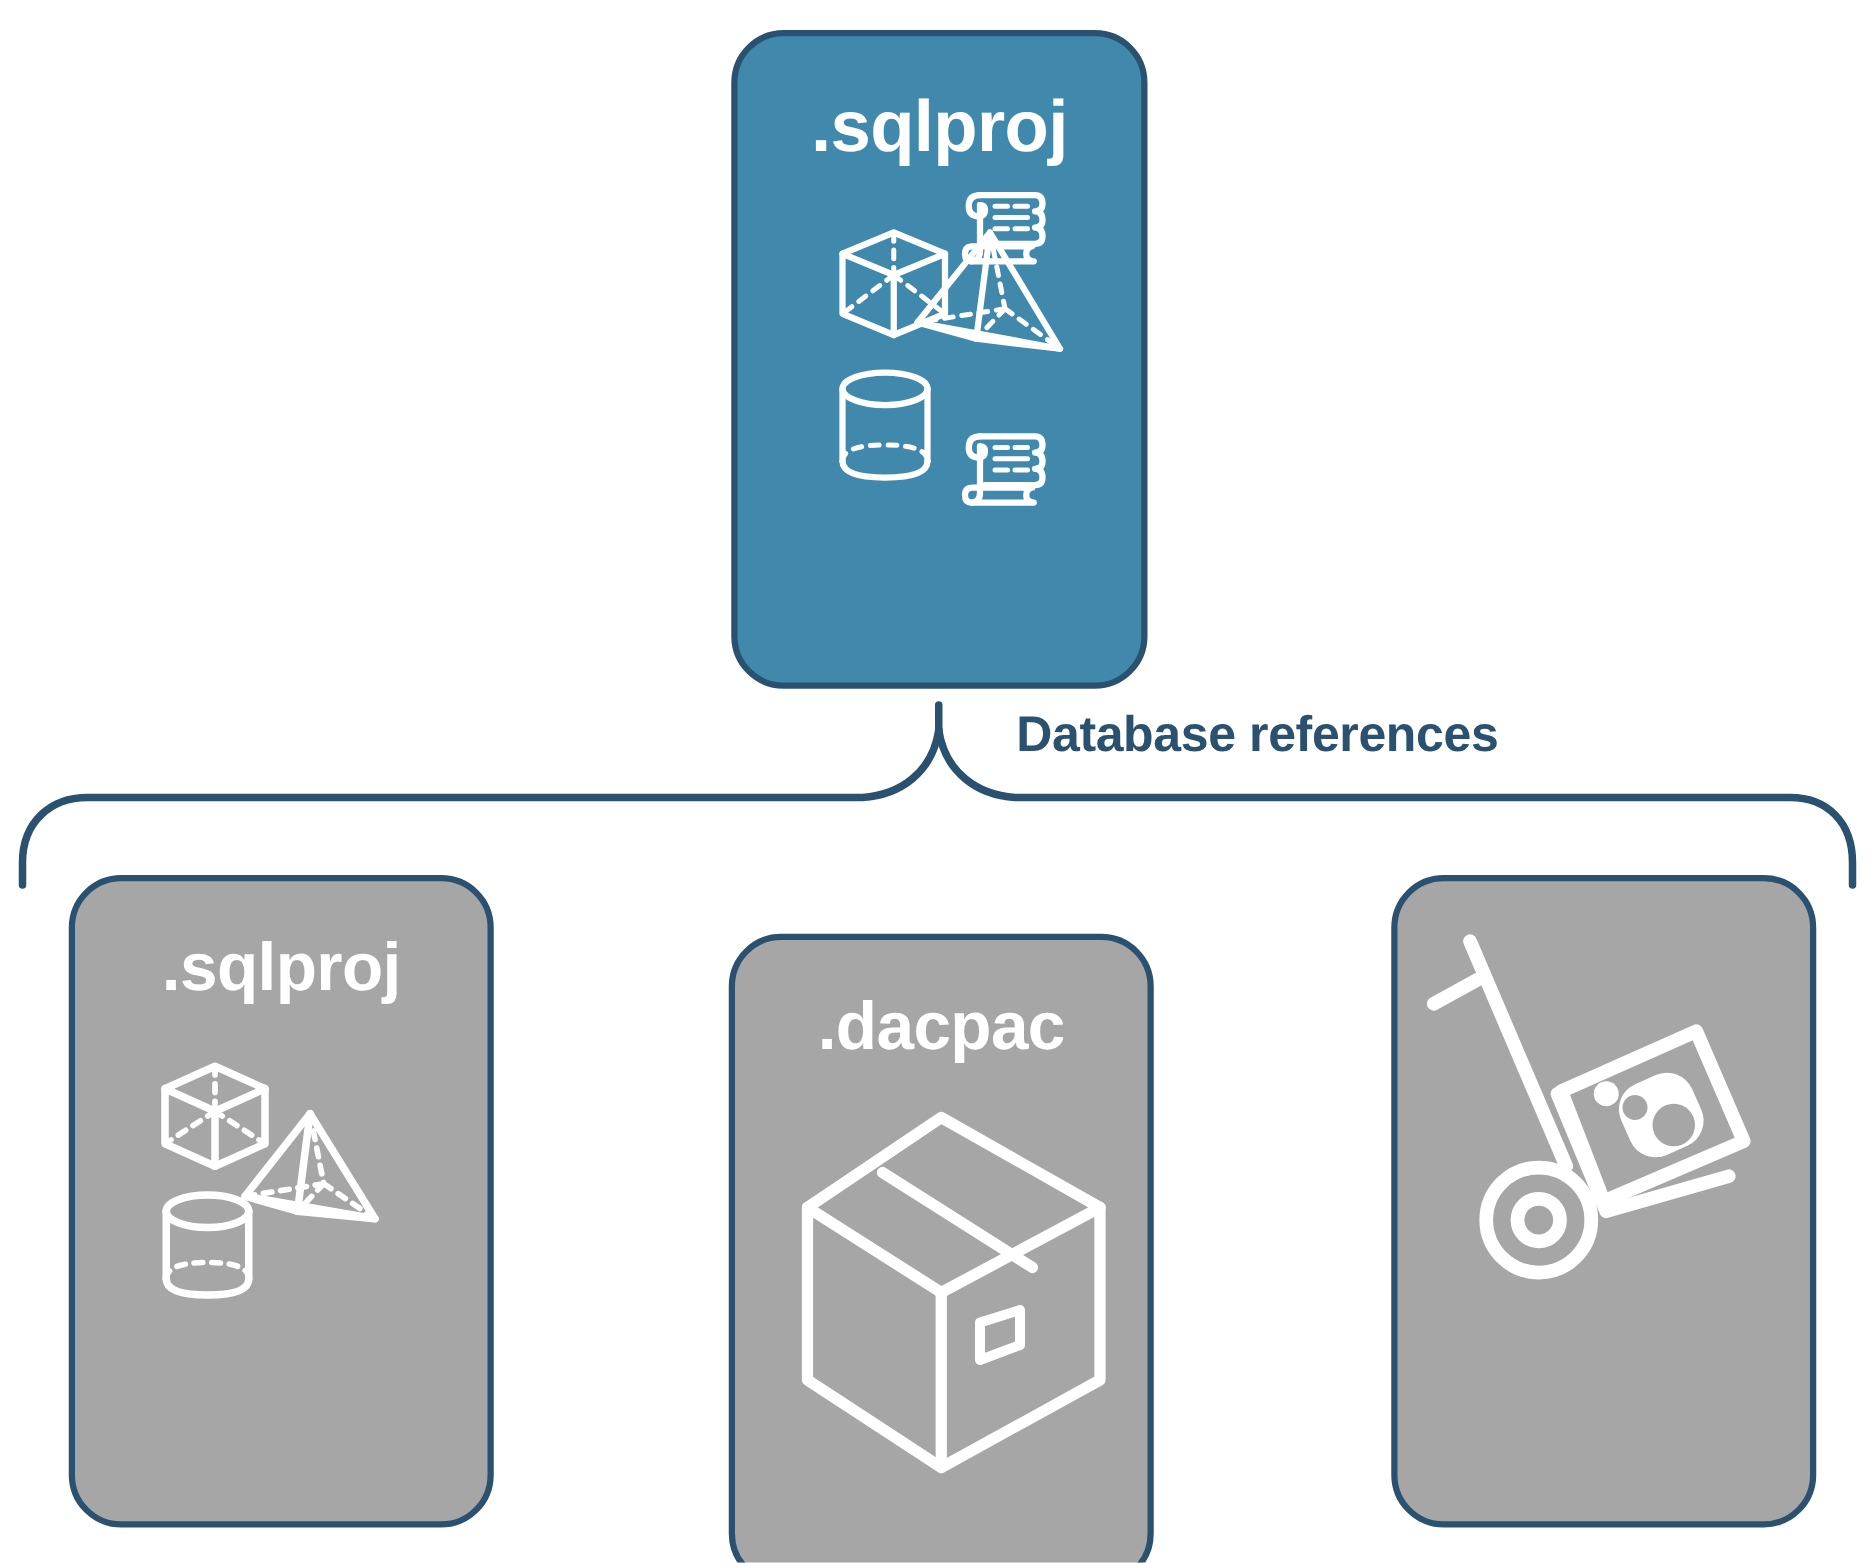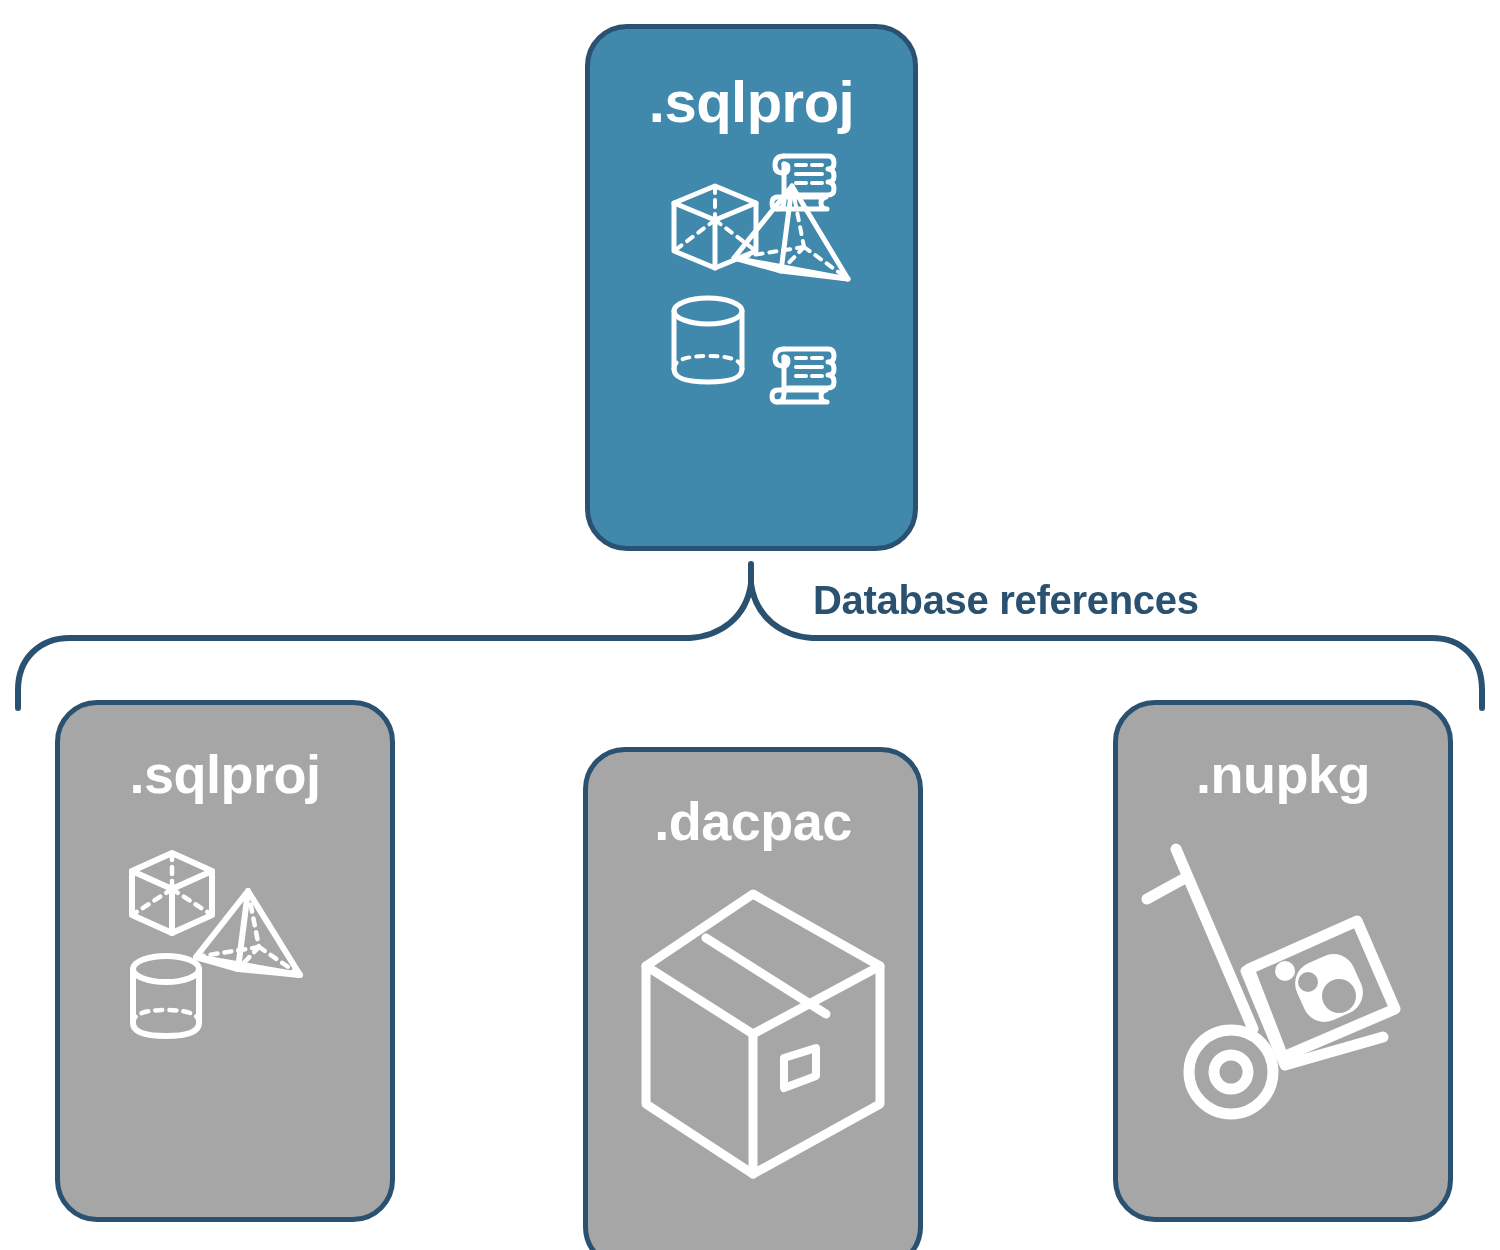--- a/index.html
+++ b/index.html
@@ -108,21 +108,21 @@
     left: 0;
     top: 540px;
     width: 1500px;
     height: 180px;
     pointer-events: none;
   }
 
   #bracket-label {
     position: absolute;
     left: 813px;
-    top: 578px;
+    top: 566px;
     font-size: 40px;
     font-weight: bold;
     color: #2a5270;
     letter-spacing: -0.3px;
     white-space: nowrap;
     user-select: none;
   }
 </style>
 </head>
 <body>
@@ -262,21 +262,20 @@
 
           <path d="M98 62 L218 138"></path>
 
           <path d="M176 182 L208 172 L208 200 L176 212 Z" stroke-width="8"></path>
         </g>
       </svg>
     </div>
   </div>
 
   <div class="card card-secondary" id="card-nupkg">
-    <div class="card-title">.nupkg</div>
 
     <div class="icon-area">
       <svg width="280" height="290" viewBox="0 0 280 290" fill="none" stroke="#ffffff" stroke-width="11" stroke-linecap="round" stroke-linejoin="round">
         <g>
 
           <path d="M4 70 L44 48"></path>
 
           <path d="M33 20 L110 200"></path>
 
           <path d="M103 142 L142 236 L240 208"></path>

